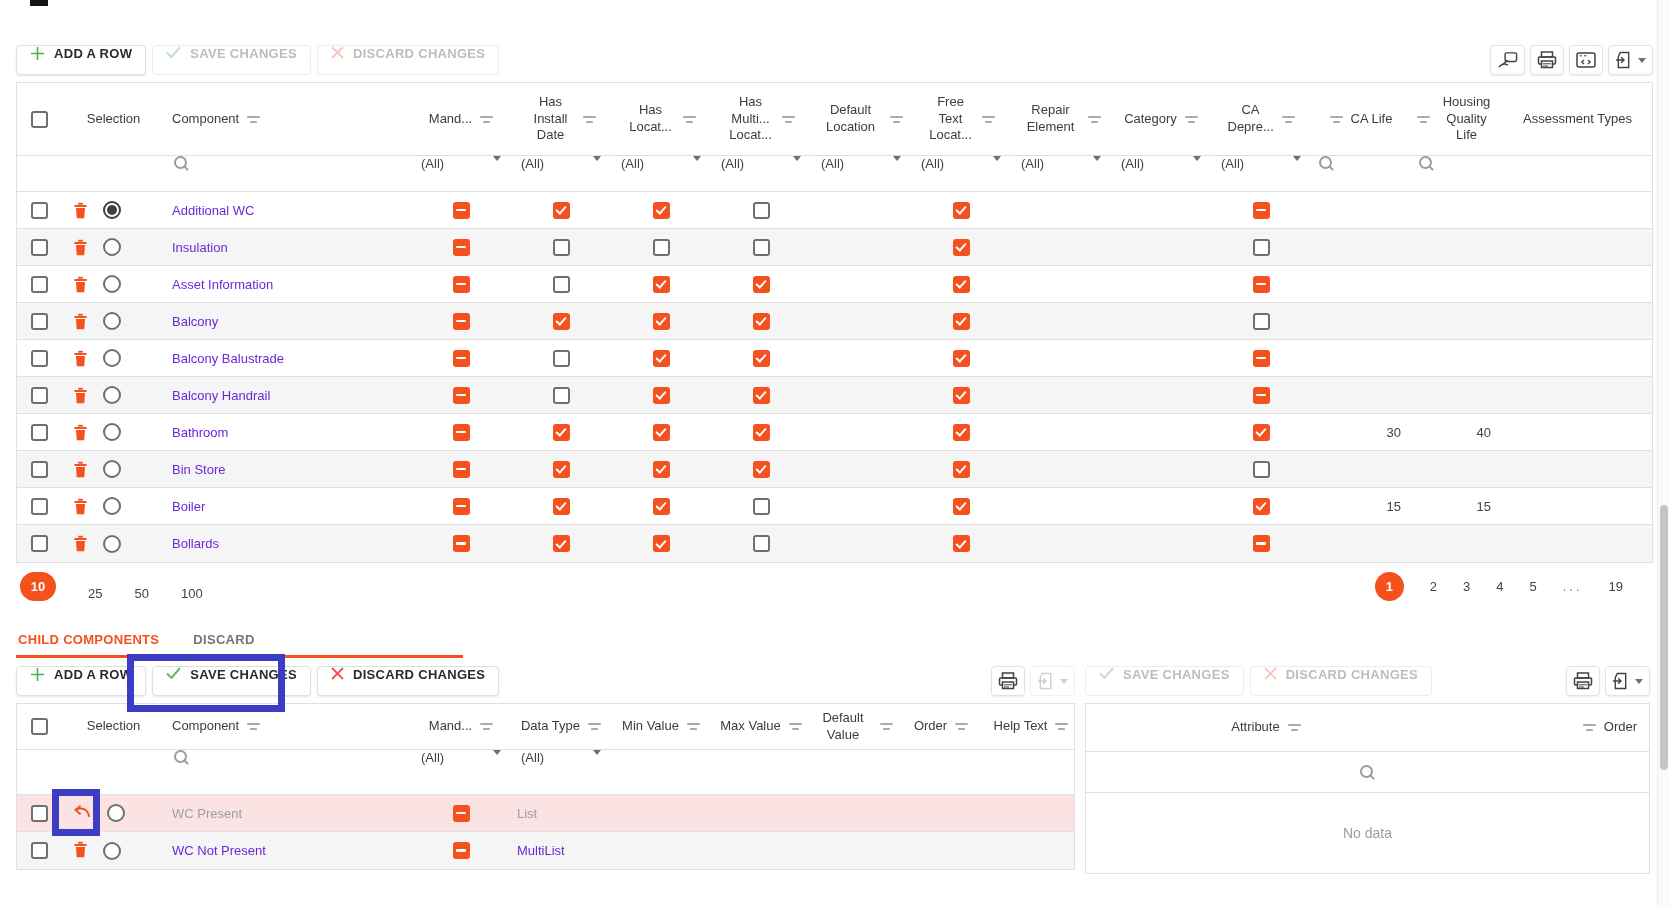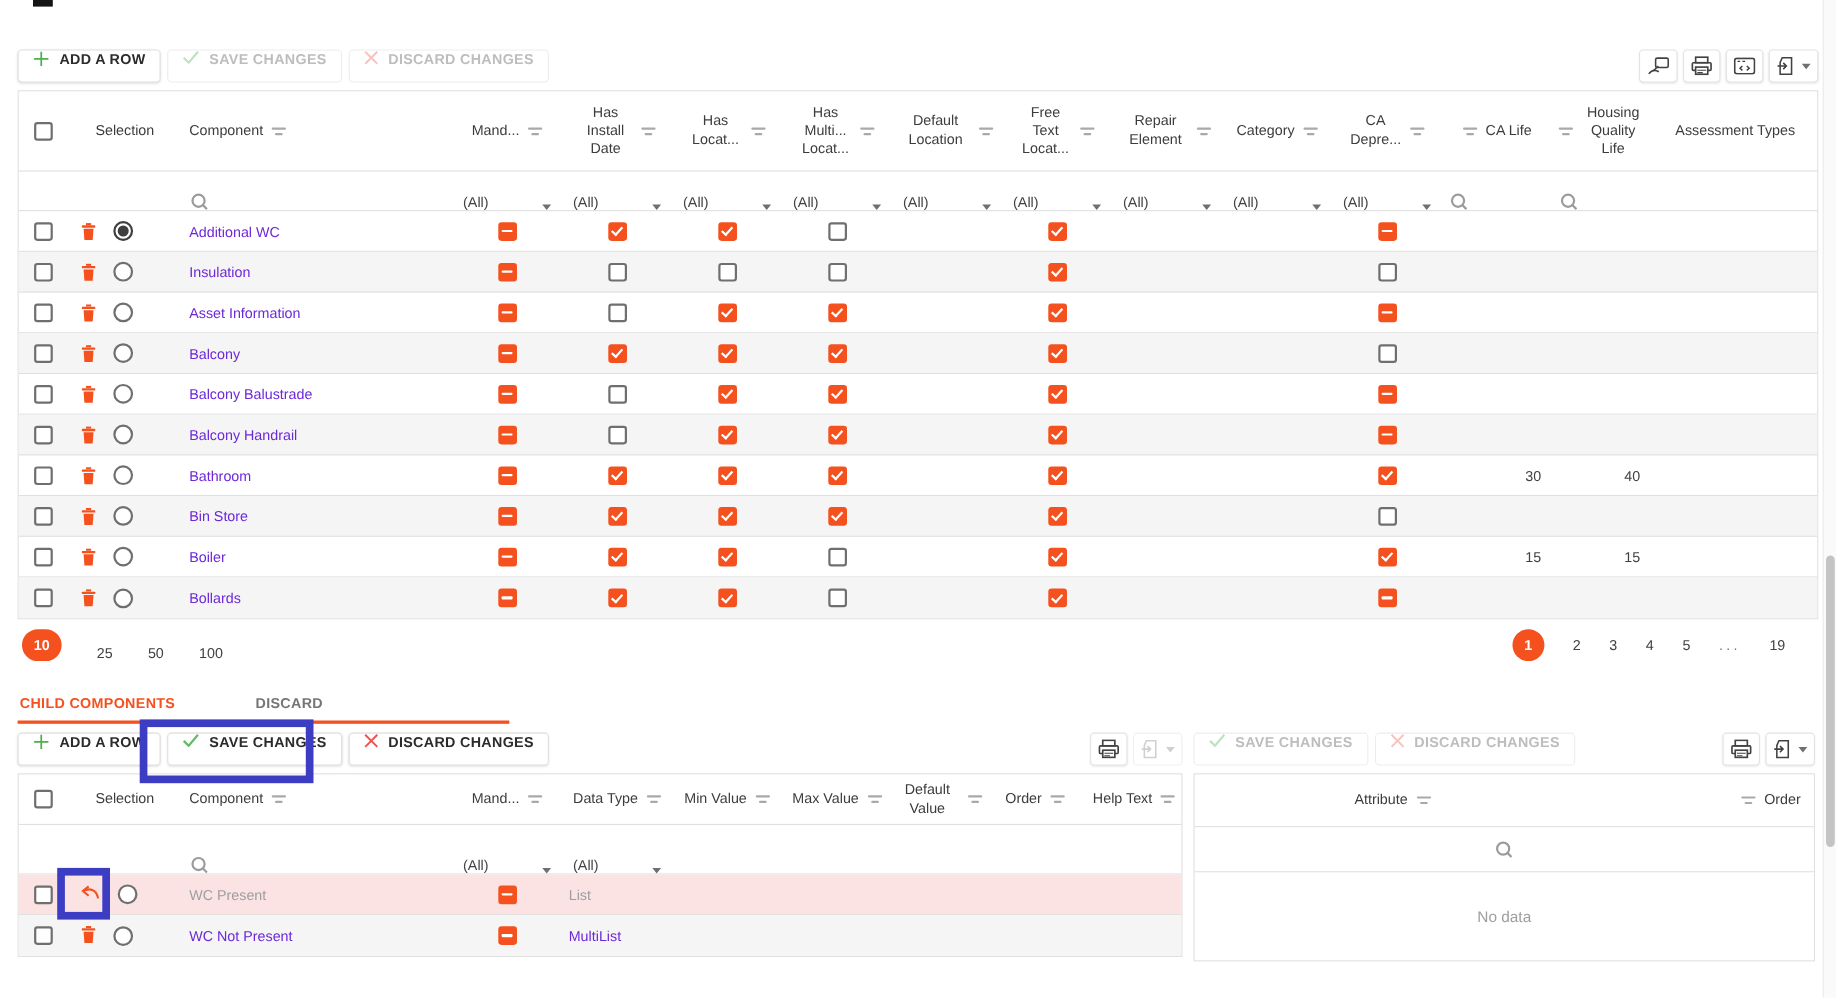--- a/index.html
+++ b/index.html
@@ -37,41 +37,41 @@
   .main-panel{position:absolute;left:16px;top:45px;width:1637px}
   .toolbar{display:flex;align-items:center;height:30px;margin-bottom:7px}
   .tspacer{flex:1}
   .grid{border:1px solid #e0e0e0;background:#fff}
   .mcols{display:grid;grid-template-columns:44px 105px 245px repeat(10,100px) 90px 153px}
   .hrow{height:73px;border-bottom:1px solid #e0e0e0}
   .hcell{display:flex;align-items:center;justify-content:center;text-align:center;line-height:1.3;color:#3c3c3c;padding:2px}
   .hcell.left{justify-content:flex-start;padding-left:6px;text-align:left}
   .hlbl.w58{max-width:58px}.hlbl.w48{max-width:48px}.hlbl.w46{max-width:46px}.hlbl.w62{max-width:62px}
   .frow{height:36px;border-bottom:1px solid #e0e0e0}
-  .fcell{display:flex;align-items:flex-end;padding:0 10px;color:#424242}
+  .fcell{display:flex;align-items:flex-start;padding:0 10px;color:#424242}
   .fcell .caret{margin-left:auto}
   .fcell.icon-only{padding-left:8px}
   .mrow{height:37px;border-bottom:1px solid #e0e0e0}
   .mrow:last-of-type{border-bottom:none}
   div.mrow:nth-of-type(even){background:#f5f5f5}
   .cell{display:flex;align-items:center}
   .cell.center{justify-content:center}
   .cell.selgrp{padding-left:12px;gap:15px}
   .cell.text{padding-left:6px;color:#6d28d9}
   .cell.num{justify-content:flex-end;padding-right:10px}
   
   .pager{position:absolute;left:16px;top:561px;width:1637px;height:50px;display:flex;align-items:center}
   .sizes{display:flex;align-items:flex-end;gap:32px;margin-left:4px}
   .size-pill{min-width:36px;height:29px;border-radius:15px;background:#f4511e;color:#fff;font-weight:bold;display:flex;align-items:center;justify-content:center;padding:0 10px}
   .size-item,.page-item{color:#424242}
   .pages{margin-left:auto;display:flex;align-items:center;gap:26px;margin-right:30px}
   .page-pill{width:29px;height:29px;border-radius:50%;background:#f4511e;color:#fff;font-weight:bold;display:flex;align-items:center;justify-content:center}
   .dots{color:#757575;letter-spacing:3px}
   
-  .tabs{position:absolute;left:16px;top:632px;width:447px;display:flex;gap:73px;border-bottom:3px solid #f4511e;padding:0 0 8px 2px}
+  .tabs{position:absolute;left:16px;top:632px;width:447px;display:flex;gap:34px;border-bottom:3px solid #f4511e;padding:0 0 8px 2px}
   .tab{font-weight:bold;letter-spacing:.3px;color:#757575;cursor:pointer}
   .tab.active{color:#f4511e}
   
   .child-panel{position:absolute;left:16px;top:666px;width:1059px}
   .ccols{display:grid;grid-template-columns:44px 105px 245px 100px 100px 100px 100px 85px 90px 90px}
   .chrow{height:46px;border-bottom:1px solid #e0e0e0}
   .cfrow{height:45px;border-bottom:1px solid #e0e0e0}
   .crow{height:37px;border-bottom:1px solid #e0e0e0}
   .crow:last-of-type{border-bottom:none}
   div.crow:nth-of-type(even){background:#f5f5f5}

